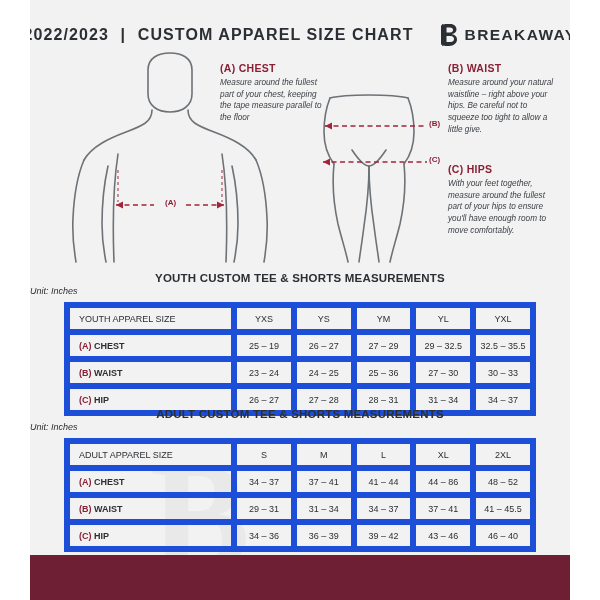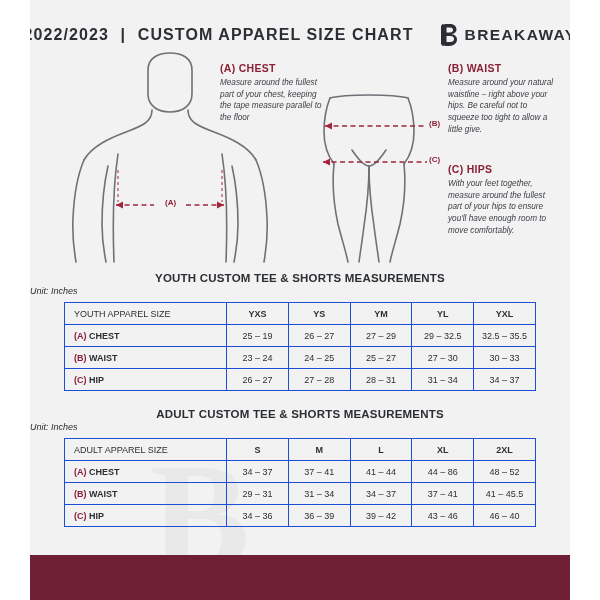--- a/index.html
+++ b/index.html
@@ -145,34 +145,34 @@
     margin-top: 2px;
     margin-bottom: 6px;
   }
   table.size {
     border-collapse: collapse;
     width: 472px;
     margin: 0 auto;
     table-layout: fixed;
   }
   table.size th, table.size td {
-    border: 1px solid #1d4ed8;
+    border: 6px solid #1d4ed8;
     height: 21px;
     font-size: 9px;
     color: #2b2f33;
     text-align: center;
     padding: 0;
   }
   table.size th.rowhead, table.size td.rowhead {
     text-align: left;
     padding-left: 9px;
     width: 152px;
   }
   table.size th {
-    font-weight: bold;
+    font-weight: normal;
     font-size: 9px;
   }
   table.size th.rowhead { font-weight: normal; }
   .code {
     color: #8b2035;
     font-weight: bold;
   }
   .rowlabel { font-weight: bold; color: #2b2f33; }
 </style>
 </head>
@@ -304,21 +304,21 @@
             <td>29 – 32.5</td>
             <td>32.5 – 35.5</td>
           </tr>
           <tr>
             <td class="rowhead">
               <span class="code">(B)</span> 
               <span class="rowlabel">WAIST</span>
             </td>
             <td>23 – 24</td>
             <td>24 – 25</td>
-            <td>25 – 27</td>
+            <td>25 – 36</td>
             <td>27 – 30</td>
             <td>30 – 33</td>
           </tr>
           <tr>
             <td class="rowhead">
               <span class="code">(C)</span> 
               <span class="rowlabel">HIP</span>
             </td>
             <td>26 – 27</td>
             <td>27 – 28</td>

